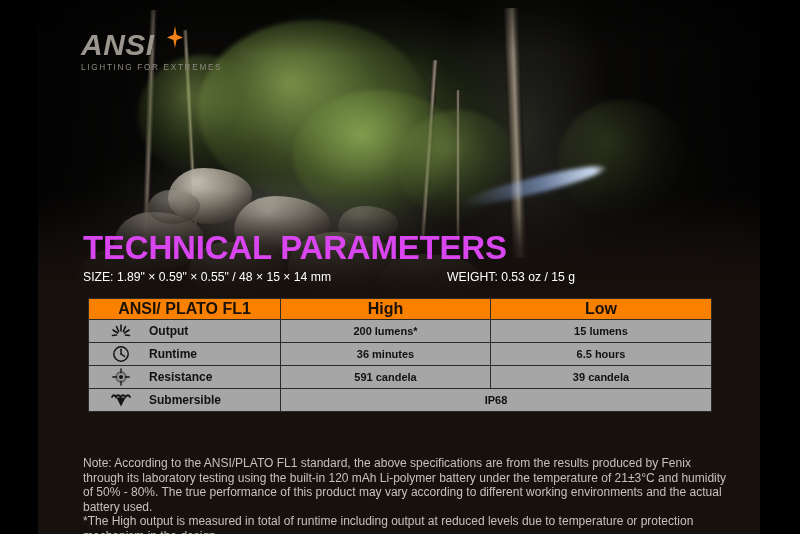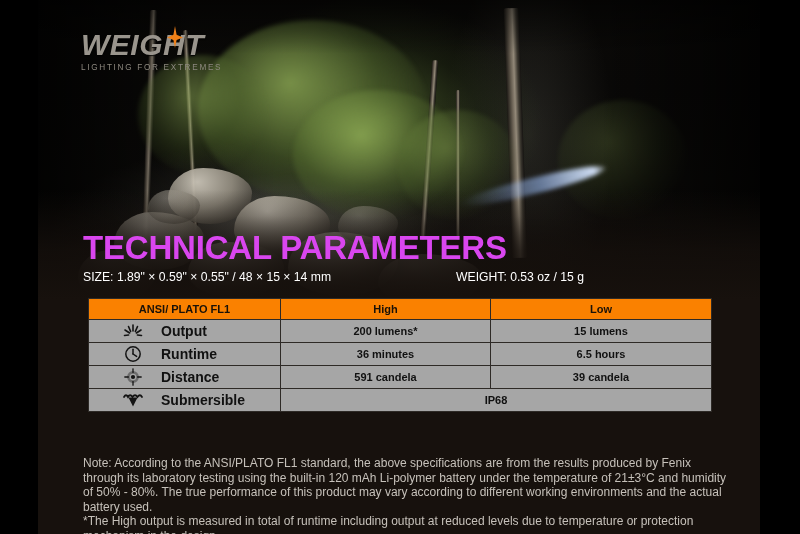--- a/index.html
+++ b/index.html
@@ -141,21 +141,21 @@
     position: absolute;
     left: 45px;
     top: 270px;
     width: 640px;
     font-size: 12.2px;
     color: #ffffff;
     white-space: nowrap;
   }
   .specline b { font-weight: normal; }
   .spec-size { position: absolute; left: 0; top: 0; }
-  .spec-weight { position: absolute; left: 373px; top: 0; }
+  .spec-weight { position: absolute; left: 364px; top: 0; }
 
   
   .spec-table {
     position: absolute;
     left: 50px;
     top: 298px;
     width: 622px;
     border-collapse: collapse;
     table-layout: fixed;
     font-size: 11px;
@@ -166,30 +166,30 @@
     height: 22px;
     padding: 0;
     text-align: center;
     vertical-align: middle;
     background: #a6a6a6;
     font-weight: bold;
   }
   .spec-table thead th {
     background: #fa8100;
     font-weight: bold;
-    font-size: 11px;
+    font-size: 16px;
     height: 20px;
     color: #1a1208;
   }
   td.label-cell {
     text-align: center;
     font-weight: bold;
-    font-size: 14px;
+    font-size: 12px;
     position: relative;
-    padding-left: 16px;
+    padding-left: 4px;
   }
   .label-wrap {
     display: flex;
     align-items: center;
     height: 22px;
   }
   .icon-box {
     width: 56px;
     min-width: 56px;
     display: flex;
@@ -251,21 +251,21 @@
         <div class="rock" style="left:300px; top:56px;  width:60px; height:38px; opacity:.45;"></div>
       </div>
 
       <div class="beam"></div>
       <div class="vignette"></div>
       <div class="photo-fade"></div>
     </div>
 
     <div class="logo">
       <div class="logo-star"></div>
-      <div class="logo-word">WEIGHT</div>
+      <div class="logo-word">ANSI</div>
       <div class="logo-tag">LIGHTING FOR EXTREMES</div>
     </div>
 
     <div class="title">TECHNICAL PARAMETERS</div>
 
     <div class="specline">
       <span class="spec-size">
         <b>SIZE:</b>
         <span>1.89" × 0.59" × 0.55" / 48 × 15 × 14 mm</span>
       </span>
@@ -334,21 +334,21 @@
                   <circle cx="9" cy="9" r="4.6" fill="none" stroke="#6d6d6d" stroke-width="2.6"></circle>
                   <circle cx="9" cy="9" r="2.1" fill="#141414"></circle>
                   <g stroke="#141414" stroke-width="1.3" stroke-linecap="round">
                     <line x1="9" y1="0.8" x2="9" y2="4.4"></line>
                     <line x1="9" y1="13.6" x2="9" y2="17.2"></line>
                     <line x1="0.8" y1="9" x2="4.4" y2="9"></line>
                     <line x1="13.6" y1="9" x2="17.2" y2="9"></line>
                   </g>
                 </svg>
               </span>
-              <span class="label-text">Distance</span>
+              <span class="label-text">Resistance</span>
             </div>
           </td>
           <td class="cell-val">591 candela</td>
           <td class="cell-val">39 candela</td>
         </tr>
 
 
         <tr>
           <td class="label-cell">
             <div class="label-wrap">

